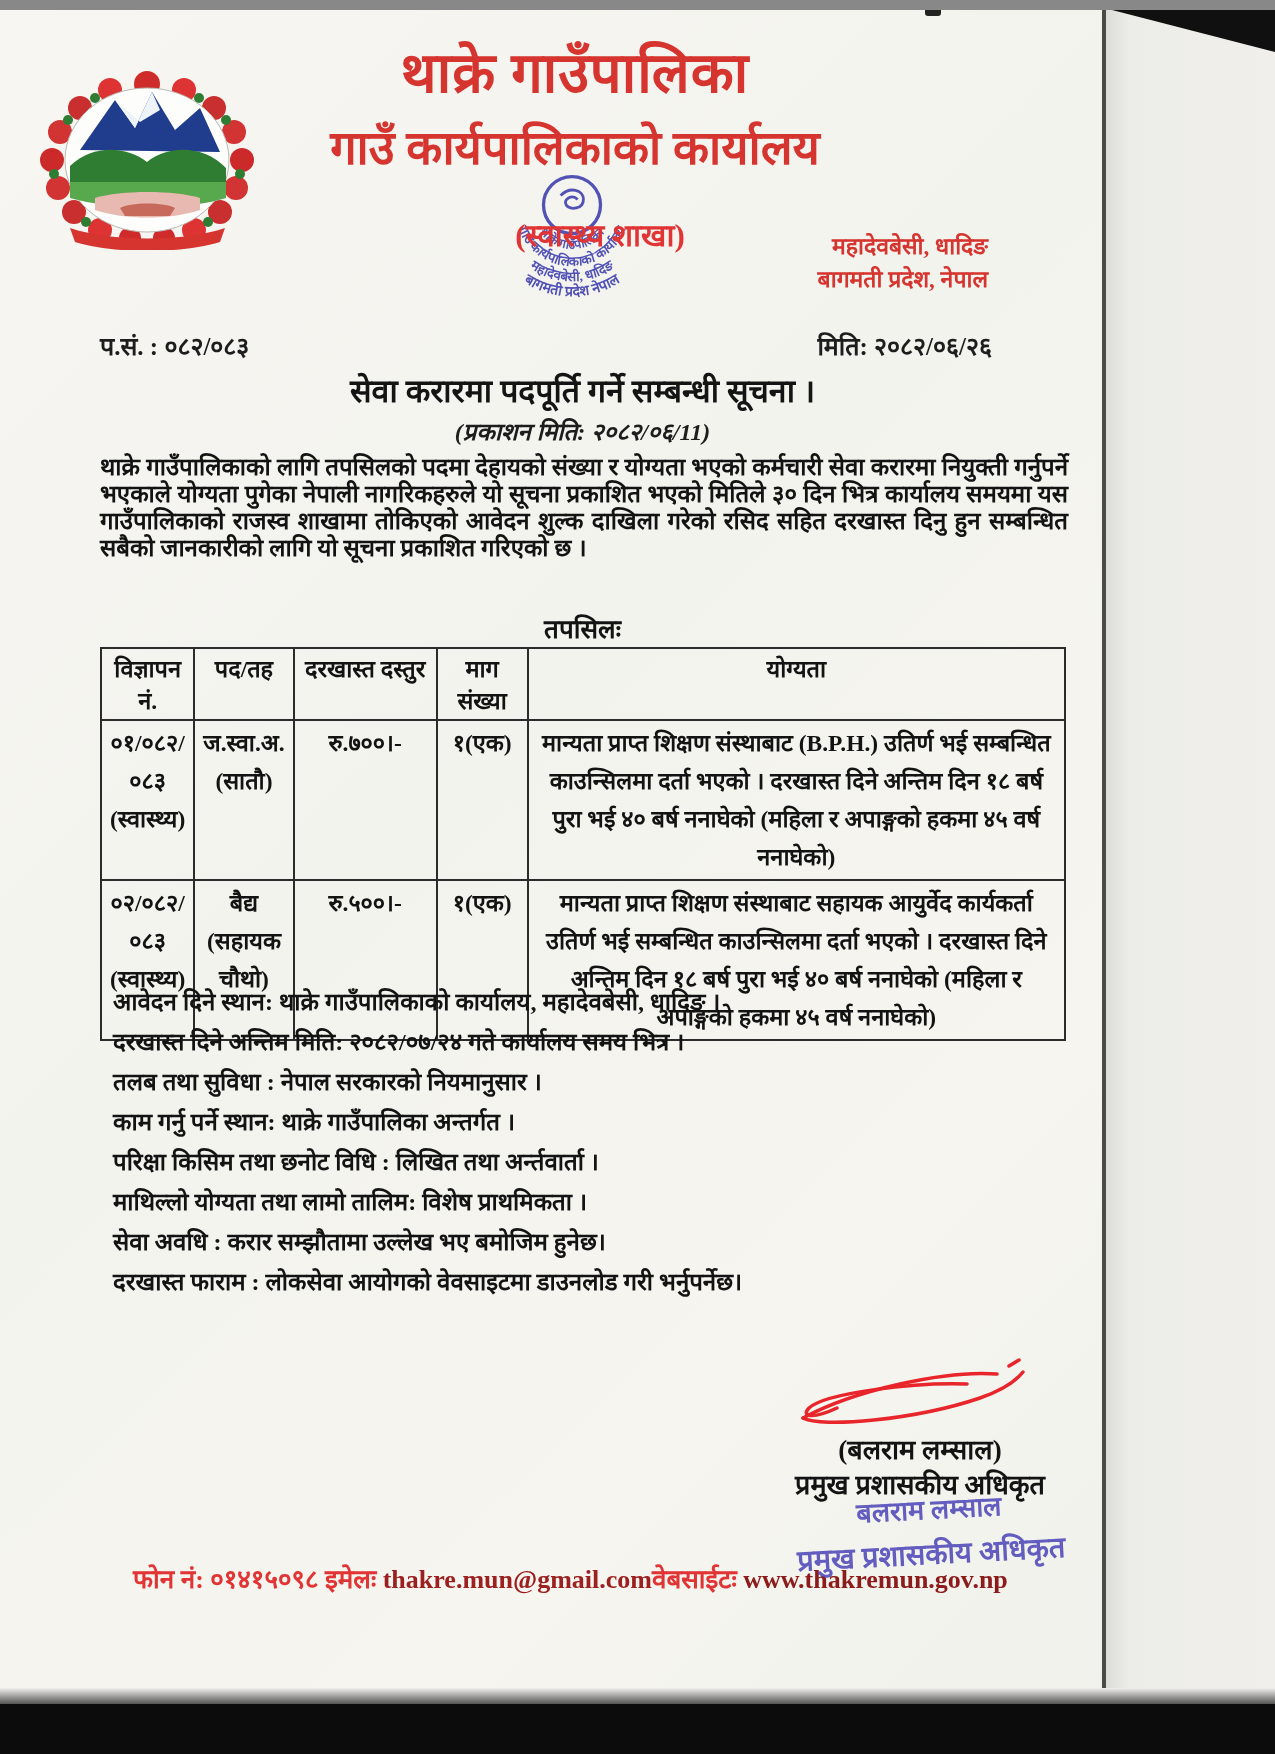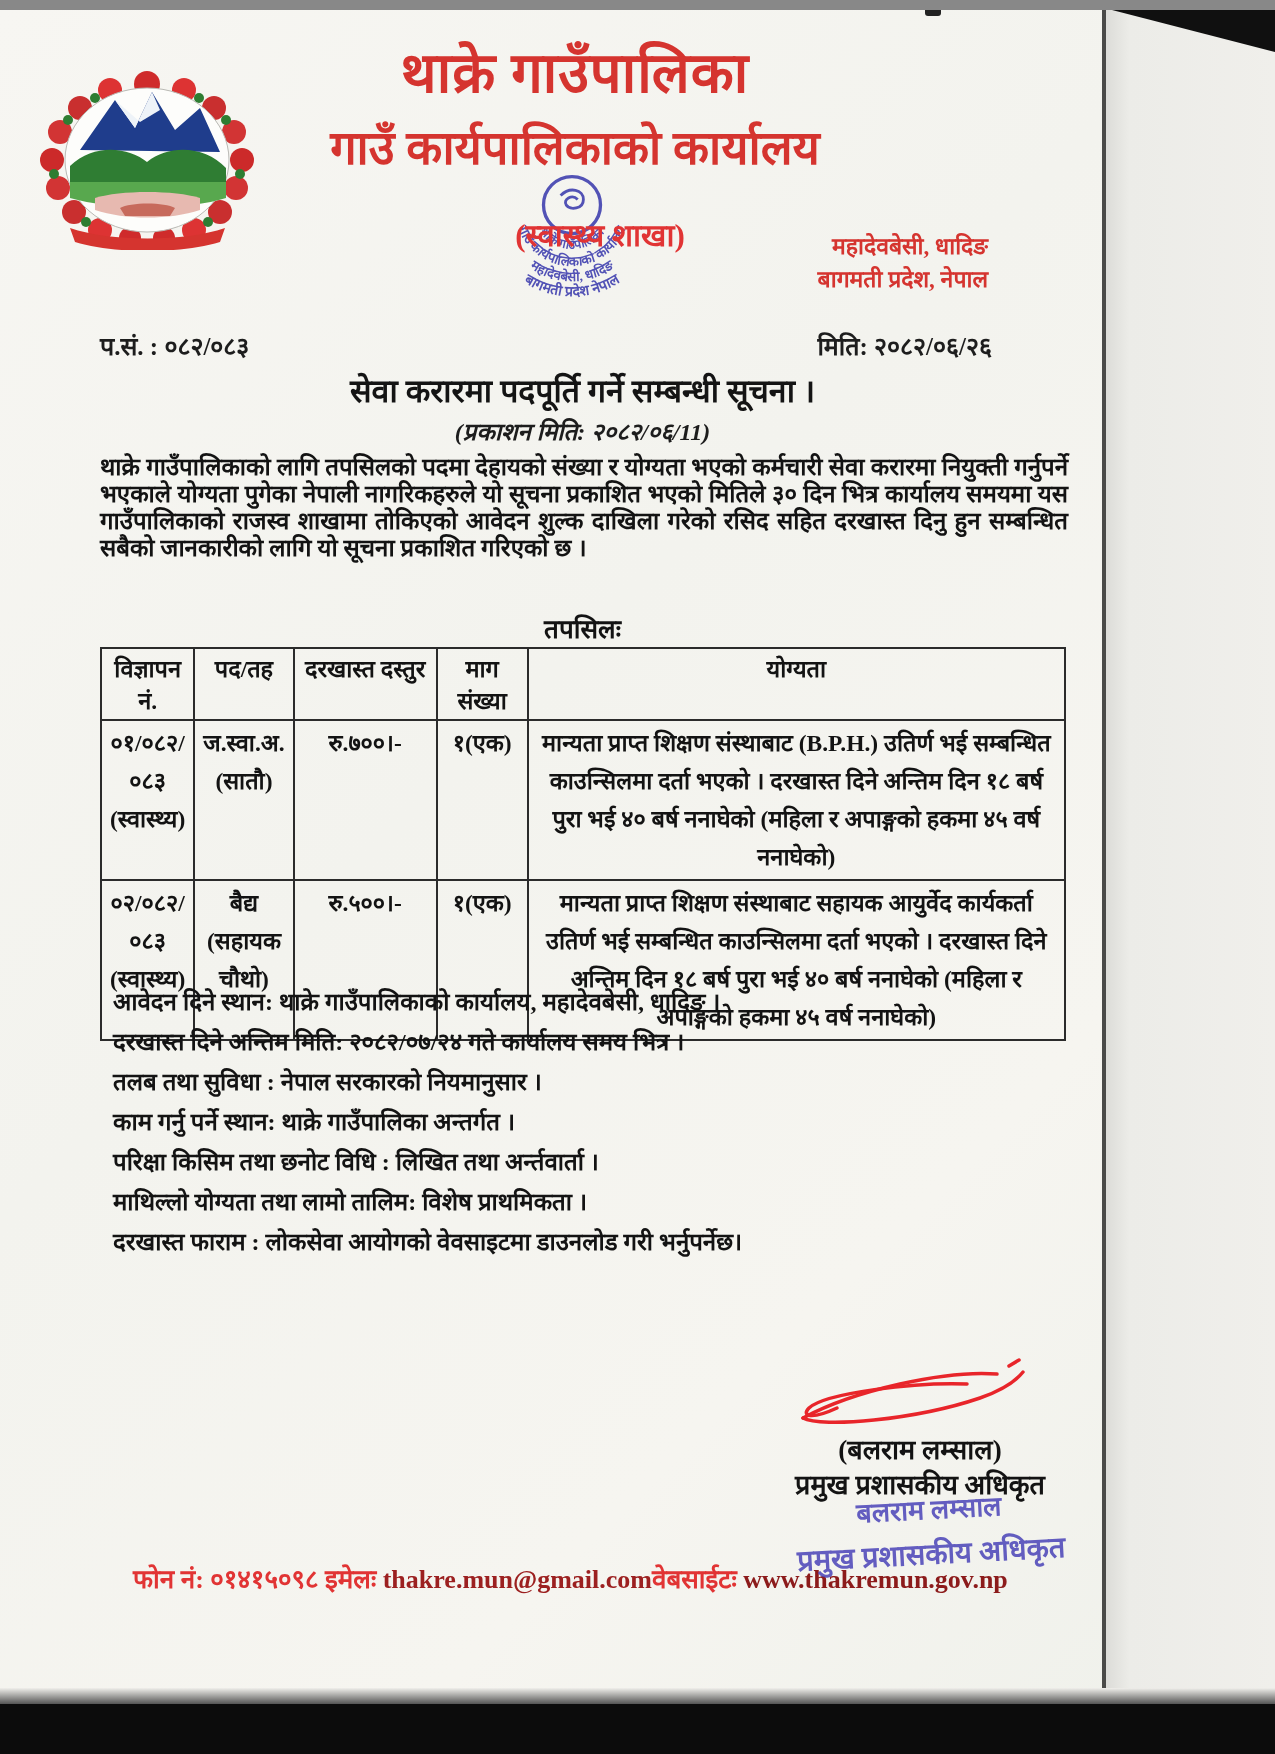--- a/index.html
+++ b/index.html
@@ -213,20 +213,21 @@
   </tbody>
     </table>
 
   <div class="details">
     <div class="detail"><b>आवेदन दिने स्थान:</b> <span>थाक्रे गाउँपालिकाको कार्यालय, महादेवबेसी, धादिङ ।</span></div>
     <div class="detail"><b>दरखास्त दिने अन्तिम मिति:</b> <span>२०८२/०७/२४ गते कार्यालय समय भित्र ।</span></div>
     <div class="detail"><b>तलब तथा सुविधा :</b> <span>नेपाल सरकारको नियमानुसार ।</span></div>
     <div class="detail"><b>काम गर्नु पर्ने स्थान:</b> <span>थाक्रे गाउँपालिका अन्तर्गत ।</span></div>
     <div class="detail"><b>परिक्षा किसिम तथा छनोट विधि :</b> <span>लिखित तथा अर्न्तवार्ता ।</span></div>
     <div class="detail"><b>माथिल्लो योग्यता तथा लामो तालिम:</b> <span>विशेष प्राथमिकता ।</span></div>
+    <div class="detail"><b>सेवा अवधि :</b> <span>करार सम्झौतामा उल्लेख भए बमोजिम हुनेछ।</span></div>
     <div class="detail"><b>दरखास्त फाराम :</b> <span>लोकसेवा आयोगको वेवसाइटमा डाउनलोड गरी भर्नुपर्नेछ।</span></div>
   </div>
 
   <svg class="sig-squiggle" viewBox="0 0 235 78">
     <g fill="none" stroke="#e8252a" stroke-width="3.5" stroke-linecap="round">
       <path d="M8 60 C60 32, 150 12, 202 16"></path>
       <path d="M8 60 C26 70, 120 62, 185 40 C205 33, 220 24, 228 14"></path>
       <path d="M42 50 C16 62, 6 58, 14 50 C30 35, 120 24, 172 26"></path>
       <path d="M214 8 L224 2"></path>
     </g>

